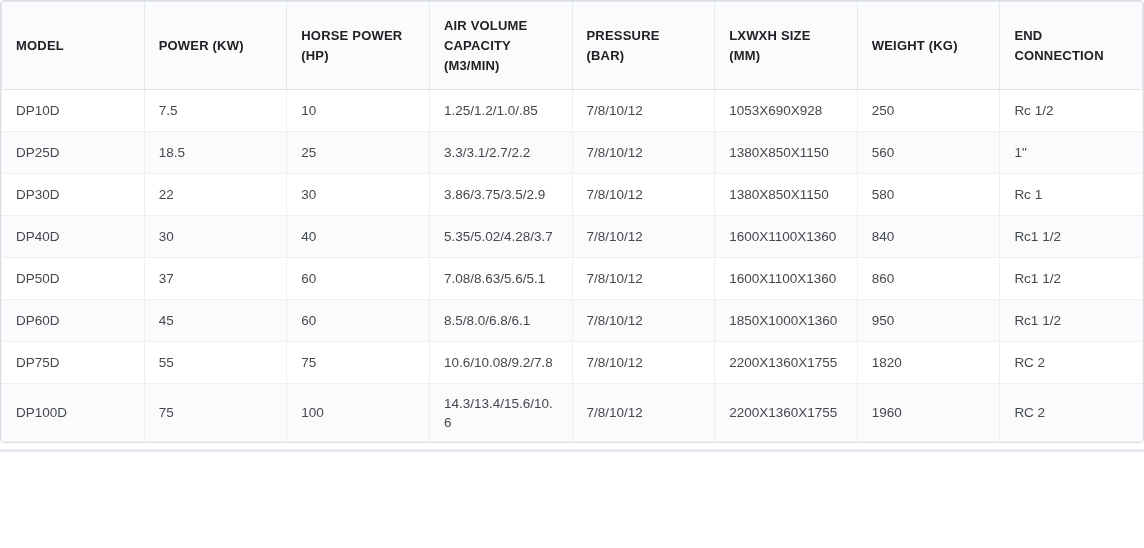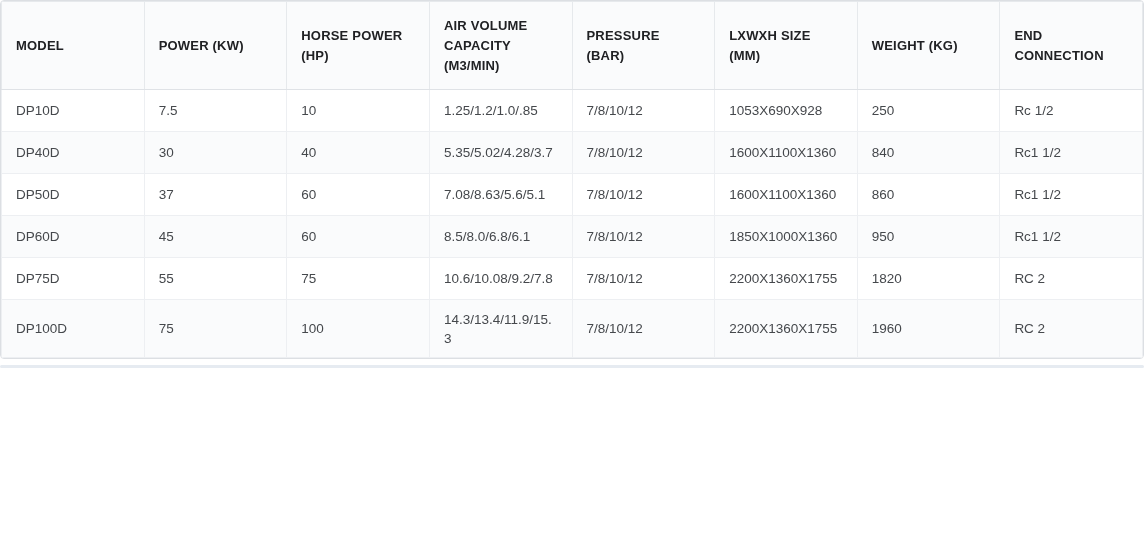--- a/index.html
+++ b/index.html
@@ -93,20 +93,40 @@
             <td>DP10D</td>
             <td>7.5</td>
             <td>10</td>
             <td>1.25/1.2/1.0/.85</td>
             <td>7/8/10/12</td>
             <td>1053X690X928</td>
             <td>250</td>
             <td>Rc 1/2</td>
           </tr>
           <tr>
+            <td>DP25D</td>
+            <td>18.5</td>
+            <td>25</td>
+            <td>3.3/3.1/2.7/2.2</td>
+            <td>7/8/10/12</td>
+            <td>1380X850X1150</td>
+            <td>560</td>
+            <td>1"</td>
+          </tr>
+          <tr>
+            <td>DP30D</td>
+            <td>22</td>
+            <td>30</td>
+            <td>3.86/3.75/3.5/2.9</td>
+            <td>7/8/10/12</td>
+            <td>1380X850X1150</td>
+            <td>580</td>
+            <td>Rc 1</td>
+          </tr>
+          <tr>
             <td>DP40D</td>
             <td>30</td>
             <td>40</td>
             <td>5.35/5.02/4.28/3.7</td>
             <td>7/8/10/12</td>
             <td>1600X1100X1360</td>
             <td>840</td>
             <td>Rc1 1/2</td>
           </tr>
           <tr>
@@ -136,21 +156,21 @@
             <td>10.6/10.08/9.2/7.8</td>
             <td>7/8/10/12</td>
             <td>2200X1360X1755</td>
             <td>1820</td>
             <td>RC 2</td>
           </tr>
           <tr>
             <td>DP100D</td>
             <td>75</td>
             <td>100</td>
-            <td>14.3/13.4/11.9/15.3</td>
+            <td>14.3/13.4/15.6/10.6</td>
             <td>7/8/10/12</td>
             <td>2200X1360X1755</td>
             <td>1960</td>
             <td>RC 2</td>
           </tr>
         </tbody>
     </table>
   </div>
   <div class="scrollbar-track"></div>
 </div>

